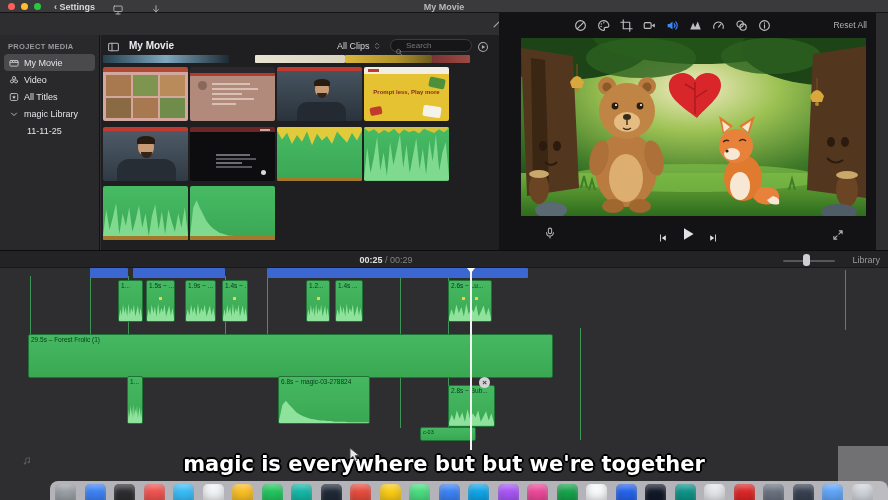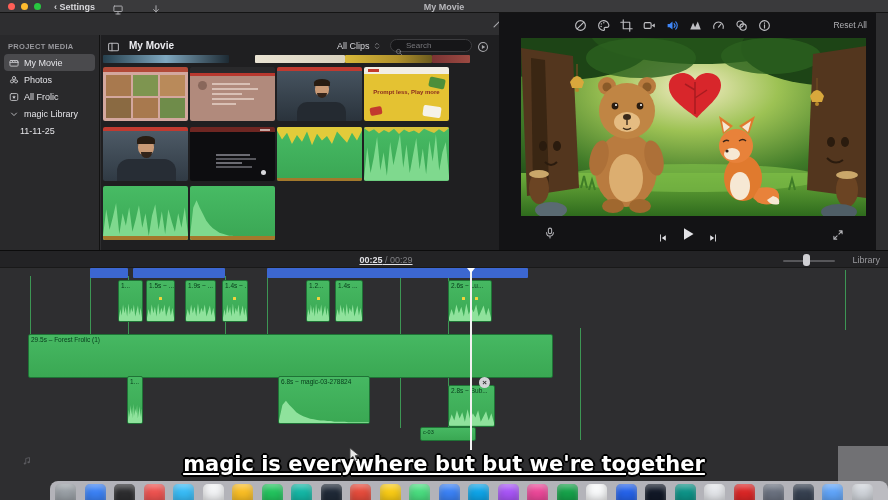--- a/index.html
+++ b/index.html
@@ -20,21 +20,21 @@
   .tab{font-size:8.5px;color:#b6b6ba;padding:3px 7px;border-radius:4px;white-space:nowrap;}
   .tab.sel{background:#4a4a4d;color:#fff;}
   .wand{position:absolute;left:492px;top:15px;width:13px;height:13px;color:#a8a8ac;}
 
   
   .sidebar{position:absolute;left:0;top:35px;width:100px;height:215px;background:#29292b;border-right:1px solid #121212;}
   .side-head{font-size:7.5px;font-weight:bold;color:#98989d;letter-spacing:.3px;padding:7px 0 3px 8px;}
   .side-item{display:flex;align-items:center;gap:5px;height:17px;margin:0 4px;padding:0 5px;border-radius:4px;
              font-size:9px;color:#e4e4e8;white-space:nowrap;}
   .side-item.sel{background:#4a4a4d;}
-  .side-item.indent{margin-left:15px;}
+  .side-item.indent{margin-left:22px;}
   .sicon{width:10px;height:10px;flex:0 0 auto;color:#c8c8cc;}
 
   
   .media{position:absolute;left:101px;top:35px;width:410px;height:215px;background:#1f1f21;}
   .media-head{position:absolute;left:0;top:0;width:410px;height:20px;}
   .mh-toggle{position:absolute;left:6px;top:4px;width:13px;height:12px;color:#b8b8bc;}
   .mh-title{position:absolute;left:28px;top:5px;font-size:10px;font-weight:bold;color:#ececf0;}
   .mh-filter{position:absolute;left:236px;top:6px;font-size:9px;color:#d4d4d8;display:flex;gap:3px;align-items:center;}
   .mh-filter .chev{width:8px;height:8px;color:#9a9a9e;}
   .searchbox{position:absolute;left:289px;top:4px;width:82px;height:13px;background:#161618;border:1px solid #3c3c3f;
@@ -59,21 +59,21 @@
   .video{position:absolute;left:22px;top:25px;width:345px;height:178px;background:#000;overflow:hidden;}
   .transport{position:absolute;left:0;top:206px;width:377px;height:31px;}
   .t-mic{position:absolute;left:45px;top:6px;width:12px;height:16px;color:#b4b4b8;}
   .t-center{position:absolute;left:0;right:0;top:7px;display:flex;justify-content:center;align-items:center;gap:12px;color:#e2e2e6;}
   .t-sm{width:10px;height:10px;}
   .t-play{width:16px;height:16px;}
   .t-fs{position:absolute;right:32px;top:8px;width:12px;height:12px;color:#b4b4b8;}
 
   
   .tl-head{position:absolute;left:0;top:250px;width:888px;height:18px;background:#232325;border-top:1px solid #0c0c0c;border-bottom:1px solid #191919;}
-  .tl-time{position:absolute;left:0;width:772px;top:4px;text-align:center;font-size:9px;font-weight:bold;color:#e2e2e6;text-decoration:underline;}
+  .tl-time{position:absolute;left:0;width:772px;top:4px;text-align:center;font-size:9px;font-weight:bold;color:#e2e2e6;}
   .tl-time .dim{color:#808084;font-weight:normal;}
   .tl-slider-track{position:absolute;left:783px;top:8.5px;width:52px;height:2px;background:#57575a;border-radius:1px;}
   .tl-slider-thumb{position:absolute;left:803px;top:3px;width:7px;height:12px;border-radius:3px;background:#cfcfd3;}
   .tl-settings{position:absolute;right:8px;top:4px;font-size:9px;color:#9a9a9e;}
 
   .tl-body{position:absolute;left:0;top:268px;width:888px;height:232px;background:#2e2e30;}
   .gline{position:absolute;width:1px;background:#3fa85a;opacity:.85;}
   .vbar{position:absolute;top:0;height:10px;background:#3c67d1;border-radius:1px;}
   .gclip{position:absolute;background:linear-gradient(#46b862,#3aa853);border:1px solid #1f7336;border-radius:2px;overflow:hidden;}
   .glabel{position:relative;z-index:2;font-size:6.5px;color:#073a1b;padding:1px 2px;white-space:nowrap;overflow:hidden;}
@@ -82,21 +82,21 @@
           font-size:8px;line-height:11px;text-align:center;font-weight:bold;z-index:31;}
   .playhead{position:absolute;width:1.5px;background:#f2f2f2;z-index:30;}
   .ph-tri{position:absolute;z-index:30;width:0;height:0;border-left:4px solid transparent;border-right:4px solid transparent;border-top:5px solid #fff;}
   .skim-icon{position:absolute;left:22px;top:184px;width:10px;height:10px;color:#5c5c60;}
 
   
   .sub{position:absolute;left:0;width:888px;text-align:center;color:#fff;font-weight:bold;z-index:40;
        font-family:"DejaVu Sans","Liberation Sans",sans-serif;
        text-shadow:-2px 0 0 #000,2px 0 0 #000,0 -2px 0 #000,0 2px 0 #000,-1px -1px 0 #000,1px -1px 0 #000,-1px 1px 0 #000,1px 1px 0 #000,0 0 3px #000;}
   .subzh{top:429px;font-size:20px;letter-spacing:1px;}
-  .suben{top:452px;font-size:21px;text-decoration:underline;}
+  .suben{top:452px;font-size:21px;}
   .grey-block{position:absolute;left:838px;top:446px;width:50px;height:54px;background:#717174;z-index:35;}
   .cursor{position:absolute;left:349px;top:447px;z-index:60;}
 
   
   .dock{position:absolute;left:50px;top:481px;width:838px;height:24px;background:rgba(198,198,204,.88);
         border-radius:8px 8px 0 0;display:flex;align-items:flex-start;padding:3px 5px 0 5px;gap:8.5px;z-index:50;}
   .dicon{width:21px;height:21px;border-radius:5px;flex:0 0 auto;box-shadow:inset 0 -6px 8px rgba(0,0,0,.25),inset 0 4px 5px rgba(255,255,255,.35);}
 </style>
 </head>
 <body>
@@ -134,28 +134,28 @@
           <span>My Movie</span>
         </div>
       </div>
     <div>
         <div class="side-item">
           <span class="sicon"><svg viewBox="0 0 16 16" width="100%" height="100%" fill="none" stroke="currentColor" stroke-width="1.4" stroke-linecap="round" stroke-linejoin="round">
               <circle cx="8" cy="4.8" r="2.5"></circle>
               <circle cx="4.8" cy="10.2" r="2.5"></circle>
               <circle cx="11.2" cy="10.2" r="2.5"></circle>
             </svg></span>
-          <span>Photos</span>
+          <span>Video</span>
         </div>
         <div class="side-item">
           <span class="sicon"><svg viewBox="0 0 16 16" width="100%" height="100%" fill="none" stroke="currentColor" stroke-width="1.4" stroke-linecap="round" stroke-linejoin="round">
               <rect x="2" y="2.5" width="12" height="11" rx="2"></rect>
               <path d="M8 5l1 2 2 .3-1.5 1.4.4 2L8 9.7l-1.9 1 .4-2L5 7.3l2-.3z" fill="currentColor" stroke="none"></path>
             </svg></span>
-          <span>All Frolic</span>
+          <span>All Titles</span>
         </div>
         <div class="side-item">
           <span class="sicon"><svg viewBox="0 0 16 16" width="100%" height="100%" fill="none" stroke="currentColor" stroke-width="1.4" stroke-linecap="round" stroke-linejoin="round">
               <path d="M4 6.5l4 4 4-4"></path>
             </svg></span>
           <span>magic Library</span>
         </div>
         <div class="side-item indent">
           <span>11-11-25</span>
         </div>

